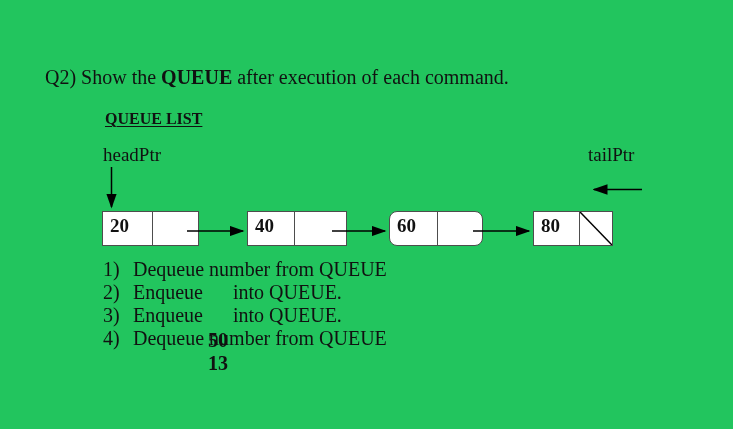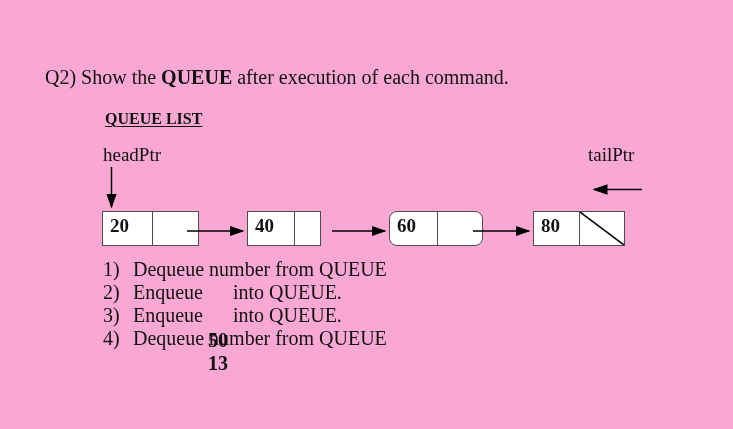--- a/index.html
+++ b/index.html
@@ -1,20 +1,20 @@
 <!DOCTYPE html>
 <html><head>
 <meta charset="utf-8">
 <style>
   html, body { margin: 0; padding: 0; background: #ffffff; }
   .canvas {
     position: relative;
     width: 733px;
     height: 429px;
-    background: #f9a8d4;
+    background: #22c55e;
     overflow: hidden;
     font-family: "Liberation Serif", "DejaVu Serif", serif;
     color: #111111;
   }
   .title {
     position: absolute;
     left: 45px;
     top: 66px;
     font-size: 20px;
     line-height: 22px;
@@ -96,31 +96,31 @@
   <div class="section-heading">QUEUE LIST</div>
 
   <div class="ptr-label head">headPtr</div>
   <div class="ptr-label tail">tailPtr</div>
 
   <div class="node" style="left:102px; width:97px;gap:24px;">
     <div class="val" style="width:50px;">20</div>
     <div class="ptr"></div>
   </div>
 
-  <div class="node" style="left:247px; width:74px;">
+  <div class="node" style="left:247px; width:100px;">
     <div class="val" style="width:47px;">40</div>
     <div class="ptr"></div>
   </div>
 
   <div class="node" style="left:389px; width:94px;border-radius:8px;">
     <div class="val" style="width:48px;">60</div>
     <div class="ptr"></div>
   </div>
 
-  <div class="node" style="left:533px; width:92px;">
+  <div class="node" style="left:533px; width:80px;">
     <div class="val" style="width:46px;">80</div>
     <div class="ptr">
       <svg viewBox="0 0 100 100" preserveAspectRatio="none">
         <line x1="0" y1="0" x2="100" y2="100" stroke="#000000" stroke-width="1.5" vector-effect="non-scaling-stroke"></line>
       </svg>
     </div>
   </div>
 
   <svg class="overlay" viewBox="0 0 733 429">
     <defs>

